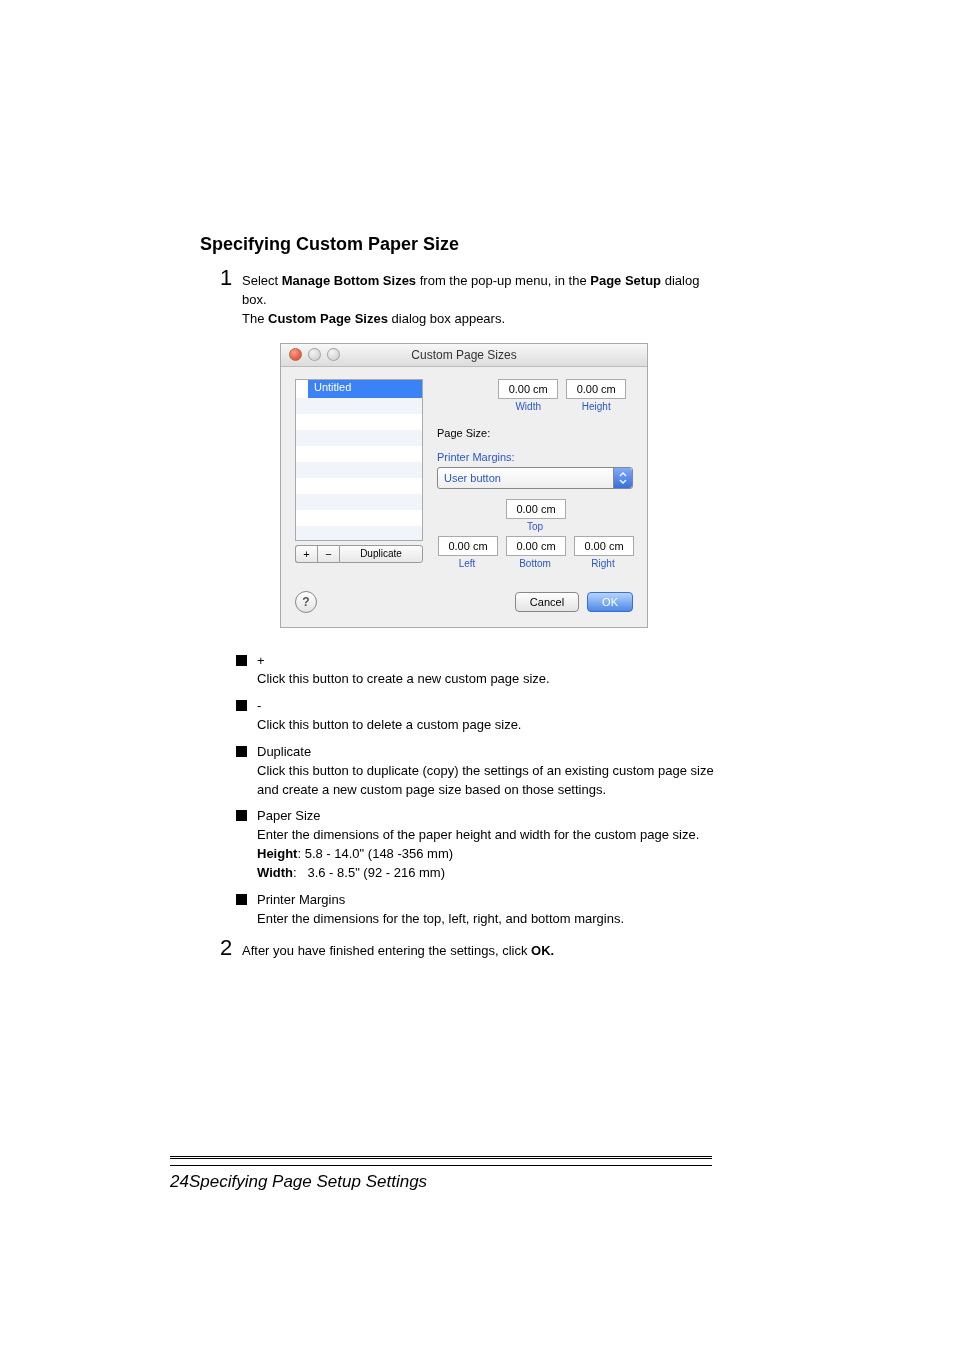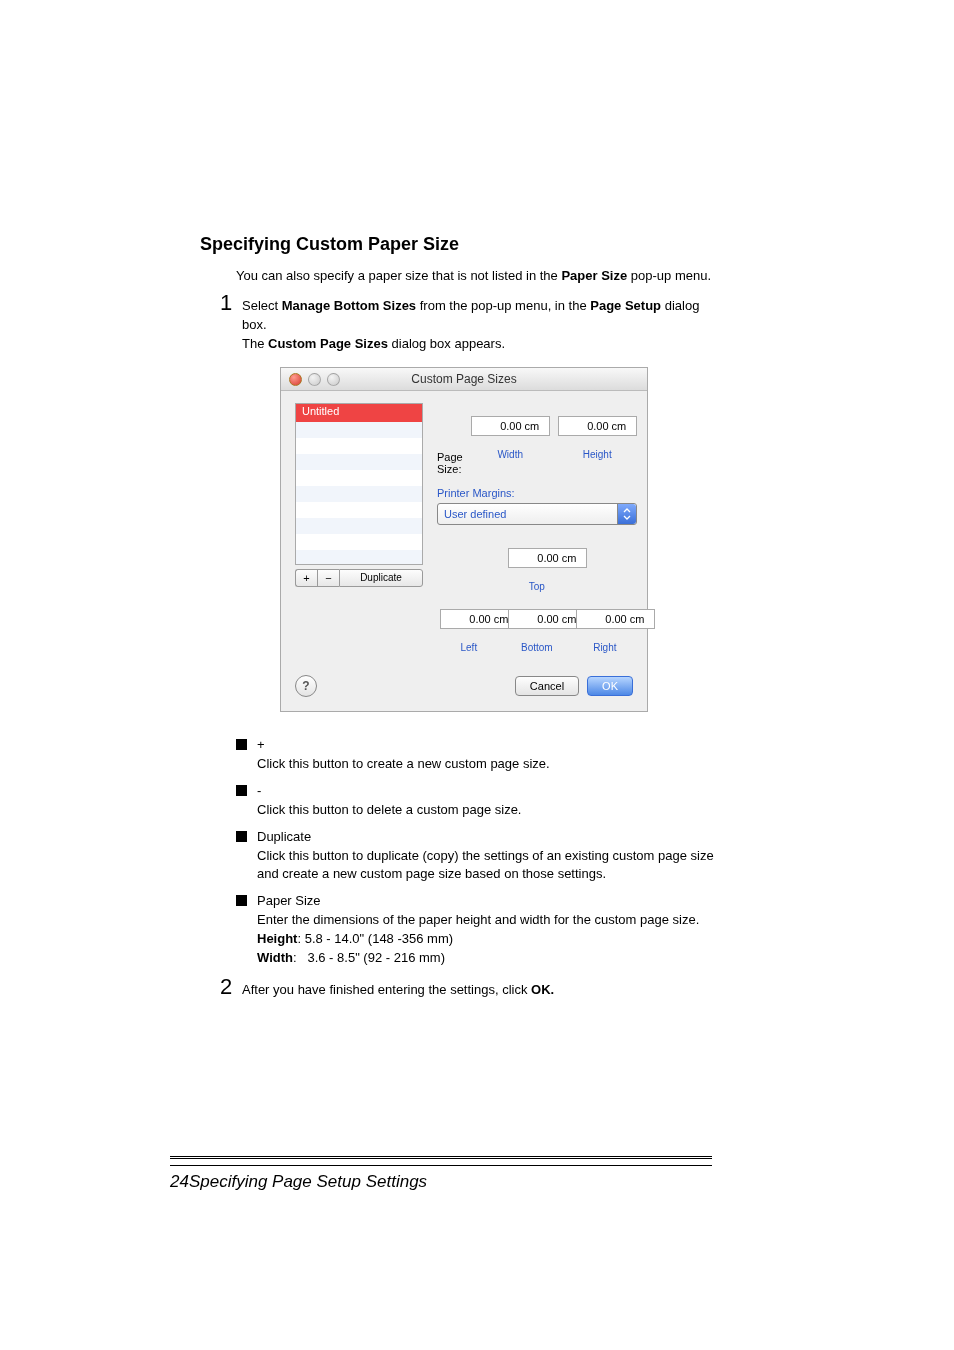--- a/index.html
+++ b/index.html
@@ -102,24 +102,25 @@
     background: #fff;
     height: 160px;
     overflow: hidden;
     margin-bottom: 4px;
   }
   .list-row {
     height: 16px;
   }
   .list-row.alt { background: #f1f5fb; }
   .list-row.sel {
-    background: #ef4444;
+    background: #3b82f6;
     color: #fff;
     padding: 1px 6px;
     font-size: 11px;
+    margin-left: 12px;
   }
   .seg {
     display: flex;
     width: 128px;
   }
   .seg button {
     flex: 0 0 auto;
     background: linear-gradient(#fdfdfd, #e7e7e7);
     border: 1px solid #9a9a9a;
     height: 18px;
@@ -182,21 +183,21 @@
   }
   .sel-arrow svg { width:8px; height:12px; }
   .margins-grid {
     display: grid;
     grid-template-columns: 58px 58px 58px;
     gap: 4px 10px;
     justify-content: center;
     margin-top: 10px;
   }
   .mg-cell { text-align: center; }
-  .mg-cell .valbox { margin: 13px auto; padding-left: 19px; }
+  .mg-cell .valbox { margin: 0 auto; }
 
   .dlg-bottom {
     display: flex;
     align-items: center;
     margin-top: 22px;
   }
   .help {
     width: 20px; height: 20px;
     border-radius: 50%;
     border: 1px solid #888;
@@ -265,23 +266,20 @@
   .pgnum { font-weight: normal; }
   .footer-title { flex:1; text-align: left; }
 </style>
 </head>
 <body>
 
 <div class="page">
 
   <h2 class="heading">Specifying Custom Paper Size</h2>
 
-  <p class="intro">
-    <span>You can also specify a paper size that is not listed in the </span><b>Paper Size</b><span> pop-up menu.</span>
-  </p>
 
   <div class="step-row">
     <div class="step-num">1</div>
     <div class="step-body">
       <span>Select </span><b>Manage Bottom Sizes</b><span> from the pop-up menu, in the </span><b>Page Setup</b><span> dialog box.</span>
     </div>
   </div>
   <div class="step-body-2">
     <span>The </span><b>Custom Page Sizes</b><span> dialog box appears.</span>
   </div>
@@ -324,21 +322,21 @@
                 <div class="valbox">0.00 cm</div>
                 <div class="sublabel">Width</div>
               </div>
               <div class="mg-cell">
                 <div class="valbox">0.00 cm</div>
                 <div class="sublabel">Height</div>
               </div>
             </div>
             <div class="margins-label">Printer Margins:</div>
             <div class="select">
-              <div class="sel-text">User defined</div>
+              <div class="sel-text">User button</div>
               <div class="sel-arrow">
                 <svg viewBox="0 0 8 12">
                     <path d="M1 4 L4 1 L7 4 M1 8 L4 11 L7 8" stroke="#fff" stroke-width="1.3" fill="none"></path>
                   </svg>
               </div>
             </div>
             <div class="margins-grid">
               <div></div>
               <div class="mg-cell">
                 <div class="valbox">0.00 cm</div>
@@ -394,20 +392,27 @@
     </div>
     <div class="bitem">
       <div class="bmark"></div>
       <div class="btext">
         <div>Paper Size</div>
         <div>Enter the dimensions of the paper height and width for the custom page size.</div>
         <div><b>Height</b><span>:&nbsp;5.8 - 14.0" (148 -356 mm)</span></div>
         <div><b>Width</b><span>:&nbsp;&nbsp;&nbsp;3.6 - 8.5" (92 - 216 mm)</span></div>
       </div>
     </div>
+    <div class="bitem">
+      <div class="bmark"></div>
+      <div class="btext">
+        <div>Printer Margins</div>
+        <div>Enter the dimensions for the top, left, right, and bottom margins.</div>
+      </div>
+    </div>
   </div>
 
   <div class="step-row" style="margin-top:4px">
     <div class="step-num">2</div>
     <div class="step-body">
       <span>After you have finished entering the settings, click </span><b>OK.</b>
     </div>
   </div>
 
   <div class="footer">

